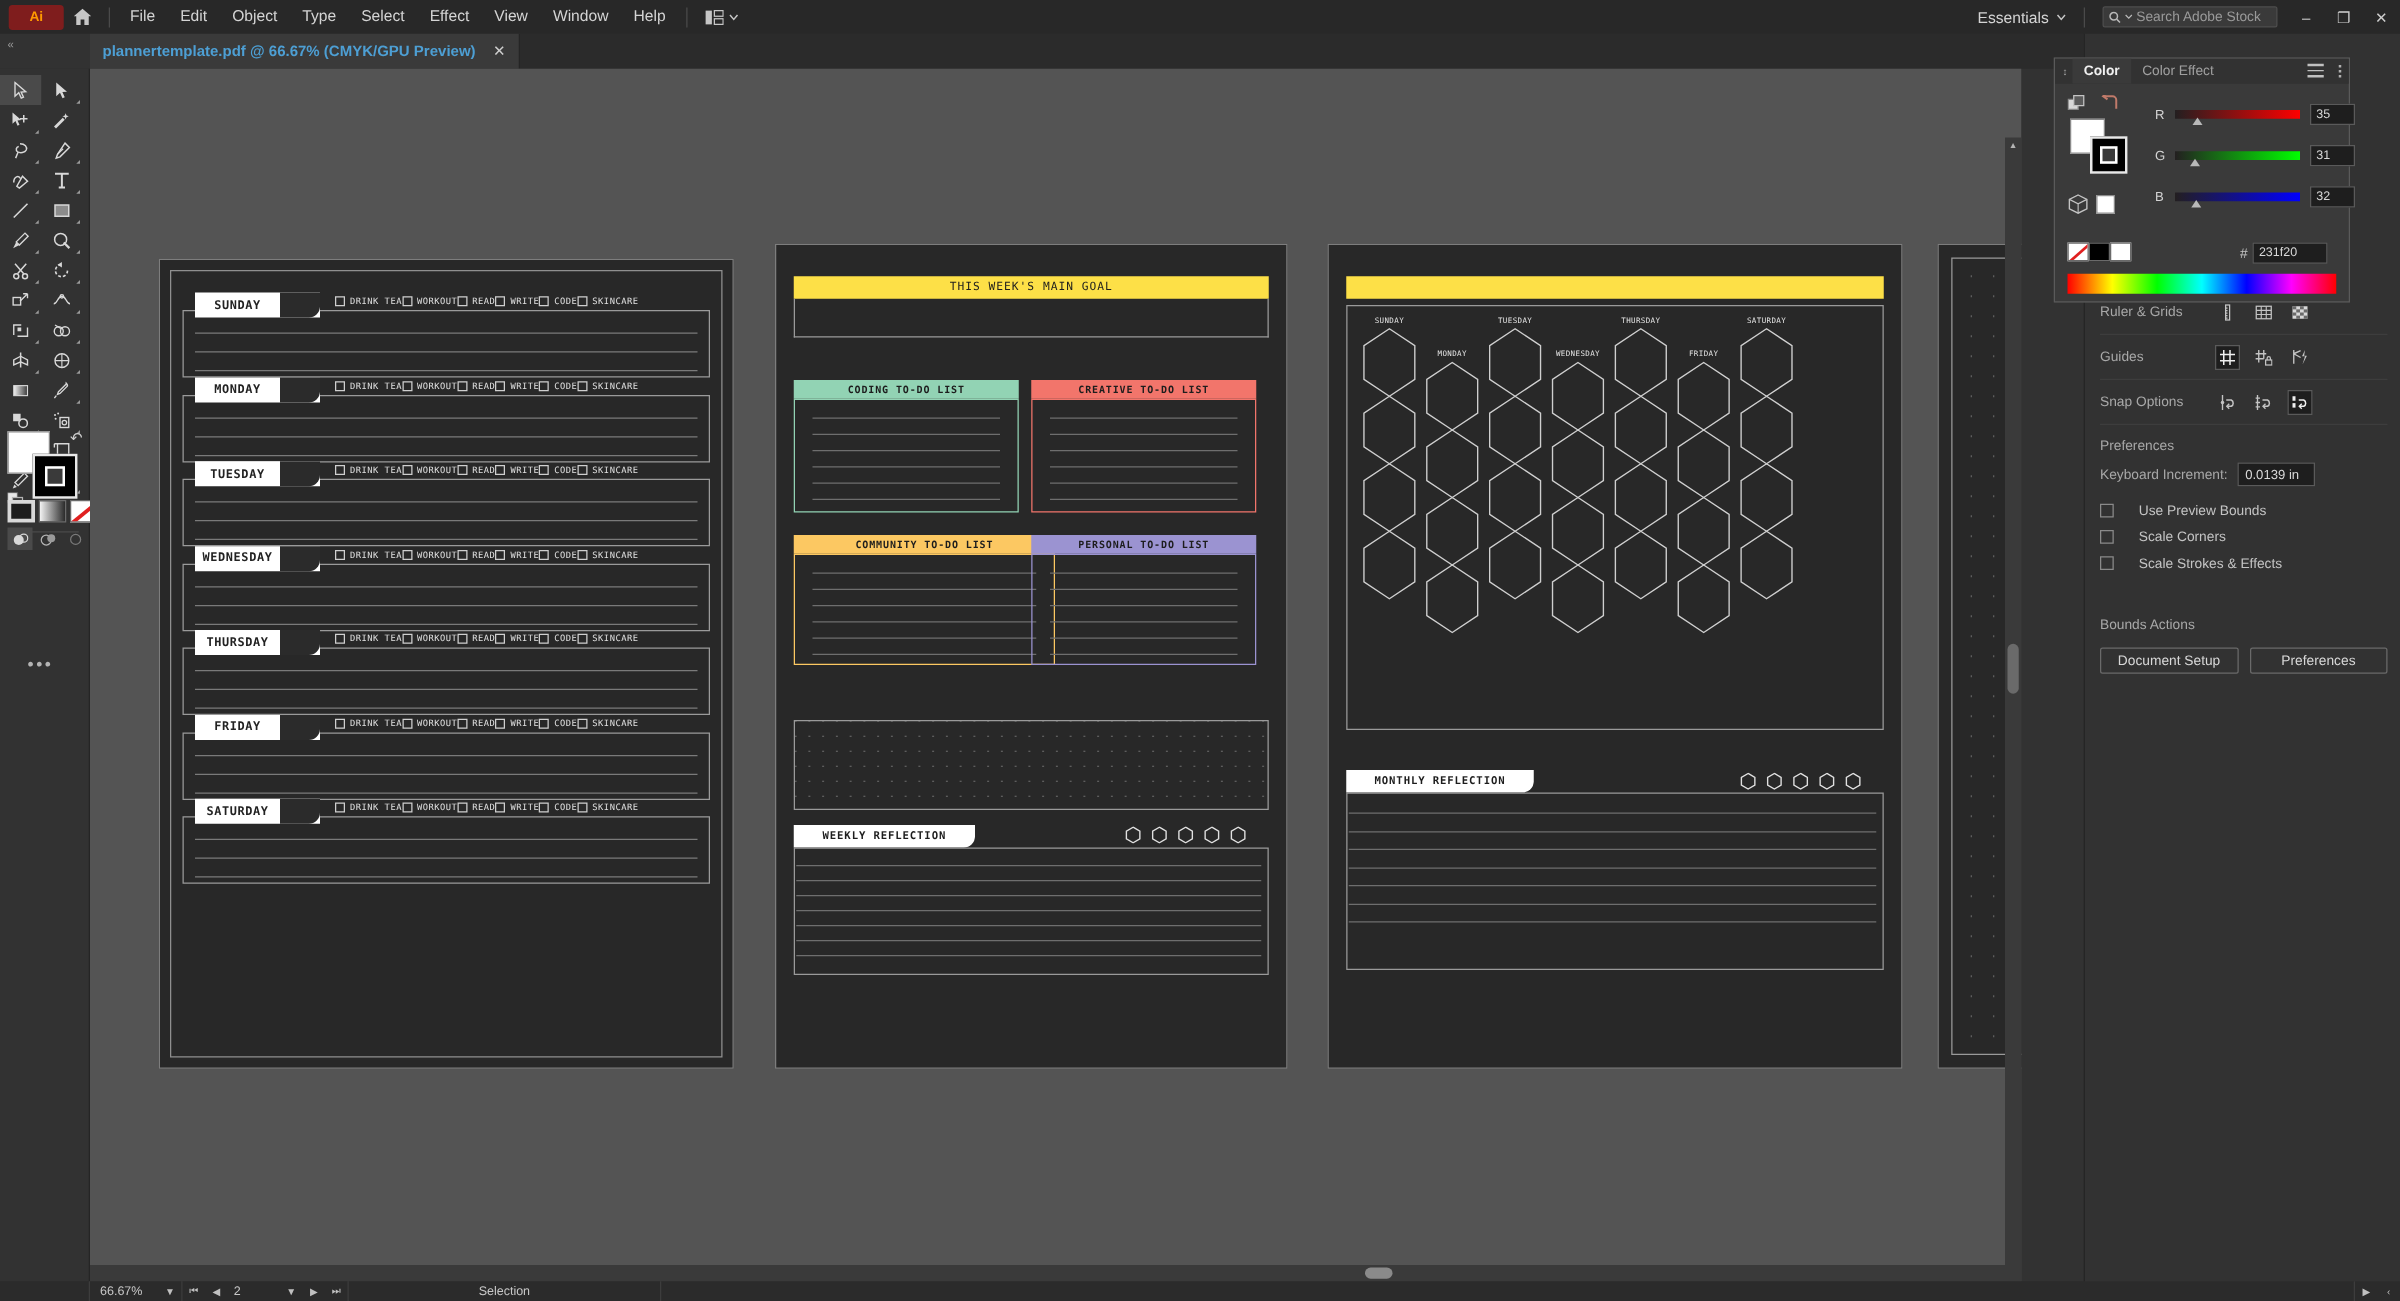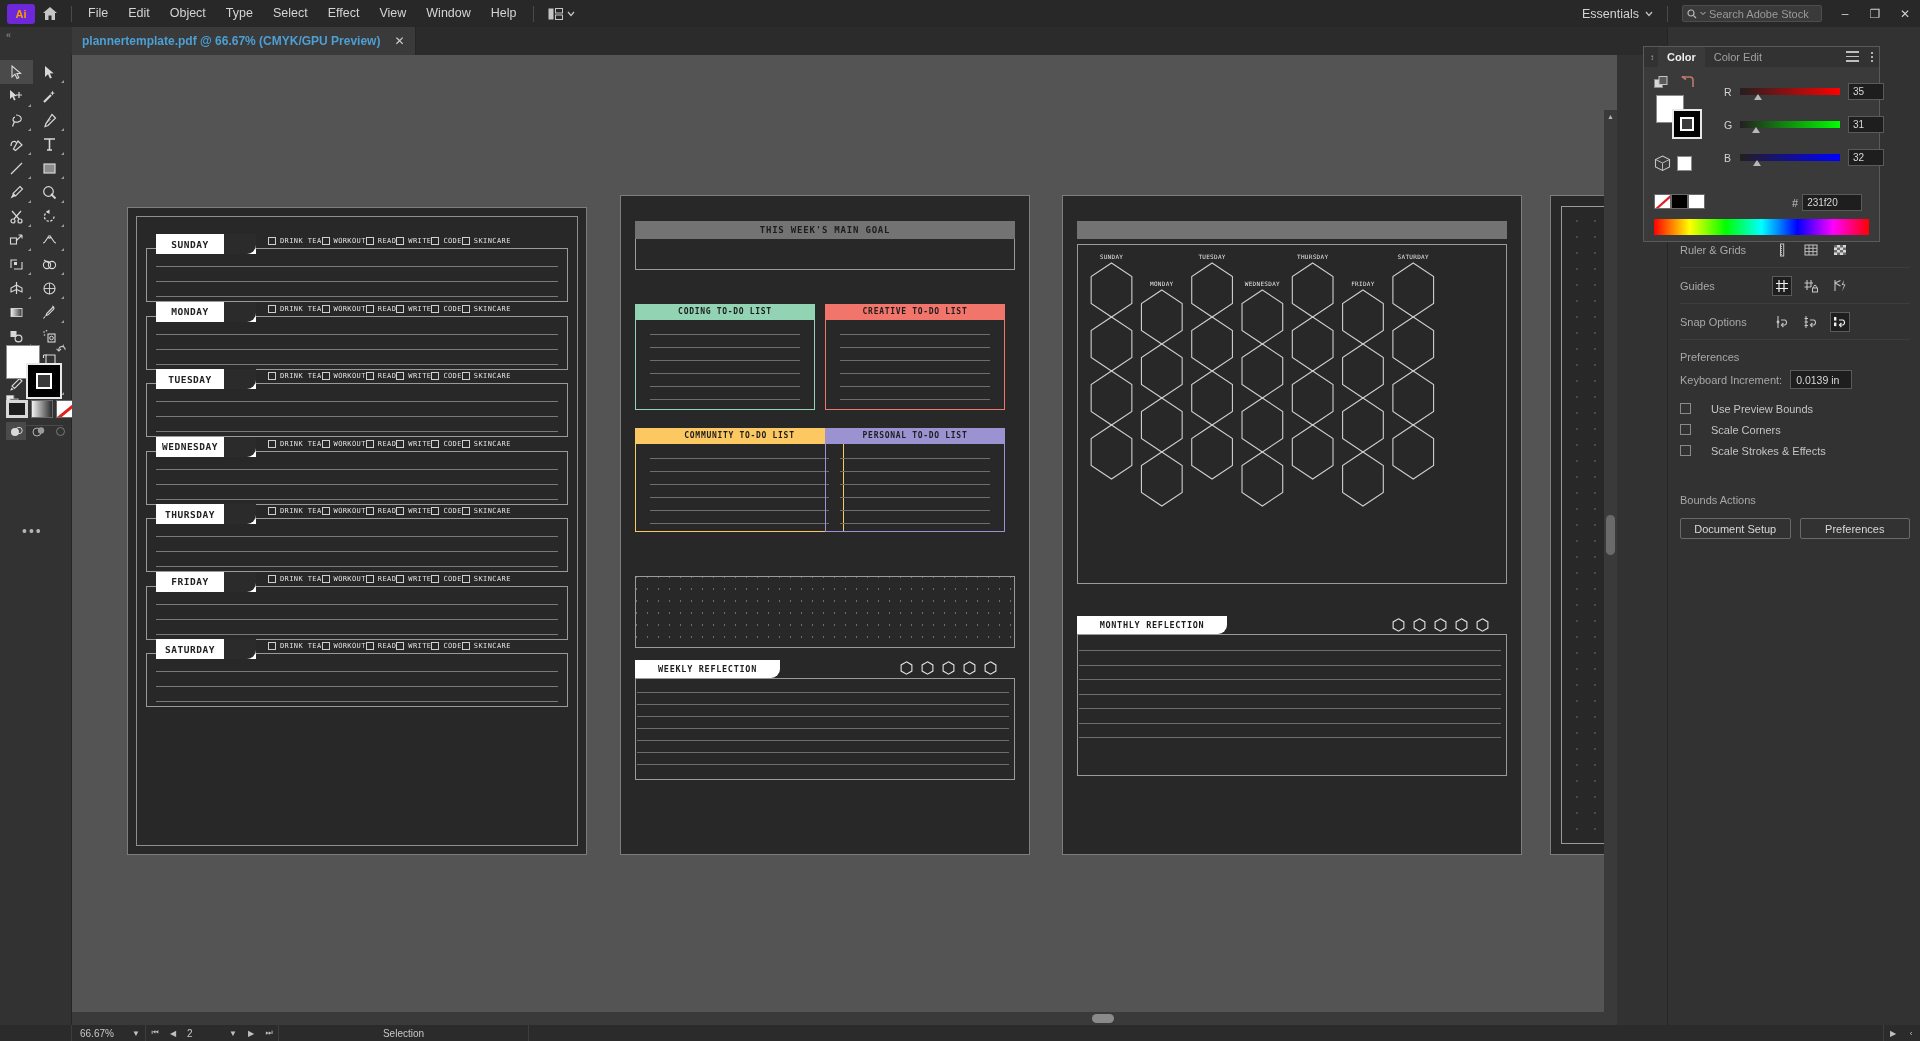--- a/index.html
+++ b/index.html
@@ -2,21 +2,21 @@
 <html><head>
 <meta charset="utf-8">
 <style>
   * { box-sizing: border-box; margin:0; padding:0; }
   html,body { width:1920px; height:1041px; overflow:hidden; background:#323232;
     font-family:"Liberation Sans", sans-serif; color:#c8c8c8; }
 
   
   #menubar { position:absolute; left:0; top:0; width:1920px; height:27px;
     background:#282828; display:flex; align-items:center; }
-  .ai-logo { width:28px; height:20px; margin-left:7px; background:#6d28d9;
+  .ai-logo { width:44px; height:20px; margin-left:7px; background:#7f1d1d;
     border-radius:3px; color:#ff9a00; font-size:11px; font-weight:bold;
     display:flex; align-items:center; justify-content:center; }
   .home-btn { width:30px; height:27px; display:flex; align-items:center; justify-content:center; }
   .mb-sep { width:1px; height:16px; background:#4a4a4a; margin:0 6px; }
   .menu-item { padding:0 10px; font-size:12.5px; color:#d4d4d4; line-height:27px; cursor:default; }
   #arrange-btn { display:flex; align-items:center; gap:4px; padding:0 8px; height:20px; }
   #topright { margin-left:auto; display:flex; align-items:center; height:27px; }
   #essentials { font-size:12.5px; color:#d4d4d4; display:flex; align-items:center; gap:6px; padding:0 8px; }
   #stock-search { width:140px; height:17px; background:#3a3a3a; border:1px solid #4d4d4d;
     border-radius:2px; display:flex; align-items:center; gap:3px; padding:0 4px; margin:0 8px; }
@@ -77,21 +77,21 @@
     border-radius:0 0 9px 0; }
   .habits { position:absolute; left:122px; top:3px; display:flex; }
   .habit { display:flex; align-items:center; gap:4px; }
   .habit .cb { width:8px; height:8px; border:1px solid #cfcfcf; }
   .habit .t { font-size:7px; color:#e0e0e0; letter-spacing:0.4px;
     font-family:"DejaVu Sans Mono", monospace; }
   .wlines { position:absolute; left:10px; right:10px; top:32px; }
   .wline { height:1px; background:#7a7a7a; margin-bottom:14px; }
 
   
-  .goal-hdr { position:absolute; background:#737373; color:#1d1d1d; font-size:9px; font-weight:bold;
+  .goal-hdr { position:absolute; background:#fde047; color:#1d1d1d; font-size:9px; font-weight:normal;
     letter-spacing:0.8px; display:flex; align-items:center; justify-content:center;
     font-family:"DejaVu Sans Mono", monospace; }
   .goal-body { position:absolute; border:1px solid #9a9a9a; border-top:none; }
   .todo { position:absolute; }
   .todo-hdr { position:absolute; left:0; right:0; top:0; height:15px; display:flex;
     align-items:center; justify-content:center; font-size:8px; font-weight:bold;
     color:#1d1d1d; letter-spacing:0.7px; font-family:"DejaVu Sans Mono", monospace; }
   .todo-body { position:absolute; left:0; right:0; top:15px; bottom:0; border:1px solid; }
   .tline { position:absolute; left:14px; right:14px; height:1px; background:#6e6e6e; }
   .dotgrid { position:absolute; border:1px solid #9a9a9a;
@@ -1107,21 +1107,21 @@
       <div class="qabtn">Document Setup</div>
       <div class="qabtn">Preferences</div>
     </div>
   </div>
 </div>
 
 <div id="colorpanel">
   <div id="cp-tabs">
     <span class="cp-grip">↕</span>
     <span class="cp-tab act" style="margin-left:14px;">Color</span>
-    <span class="cp-tab ina">Color Edit</span>
+    <span class="cp-tab ina">Color Effect</span>
     <span id="cp-menu">
         <div></div>
         <div></div>
         <div></div>
       </span>
     <span id="cp-dots">
         <div></div>
         <div></div>
         <div></div>
       </span>

